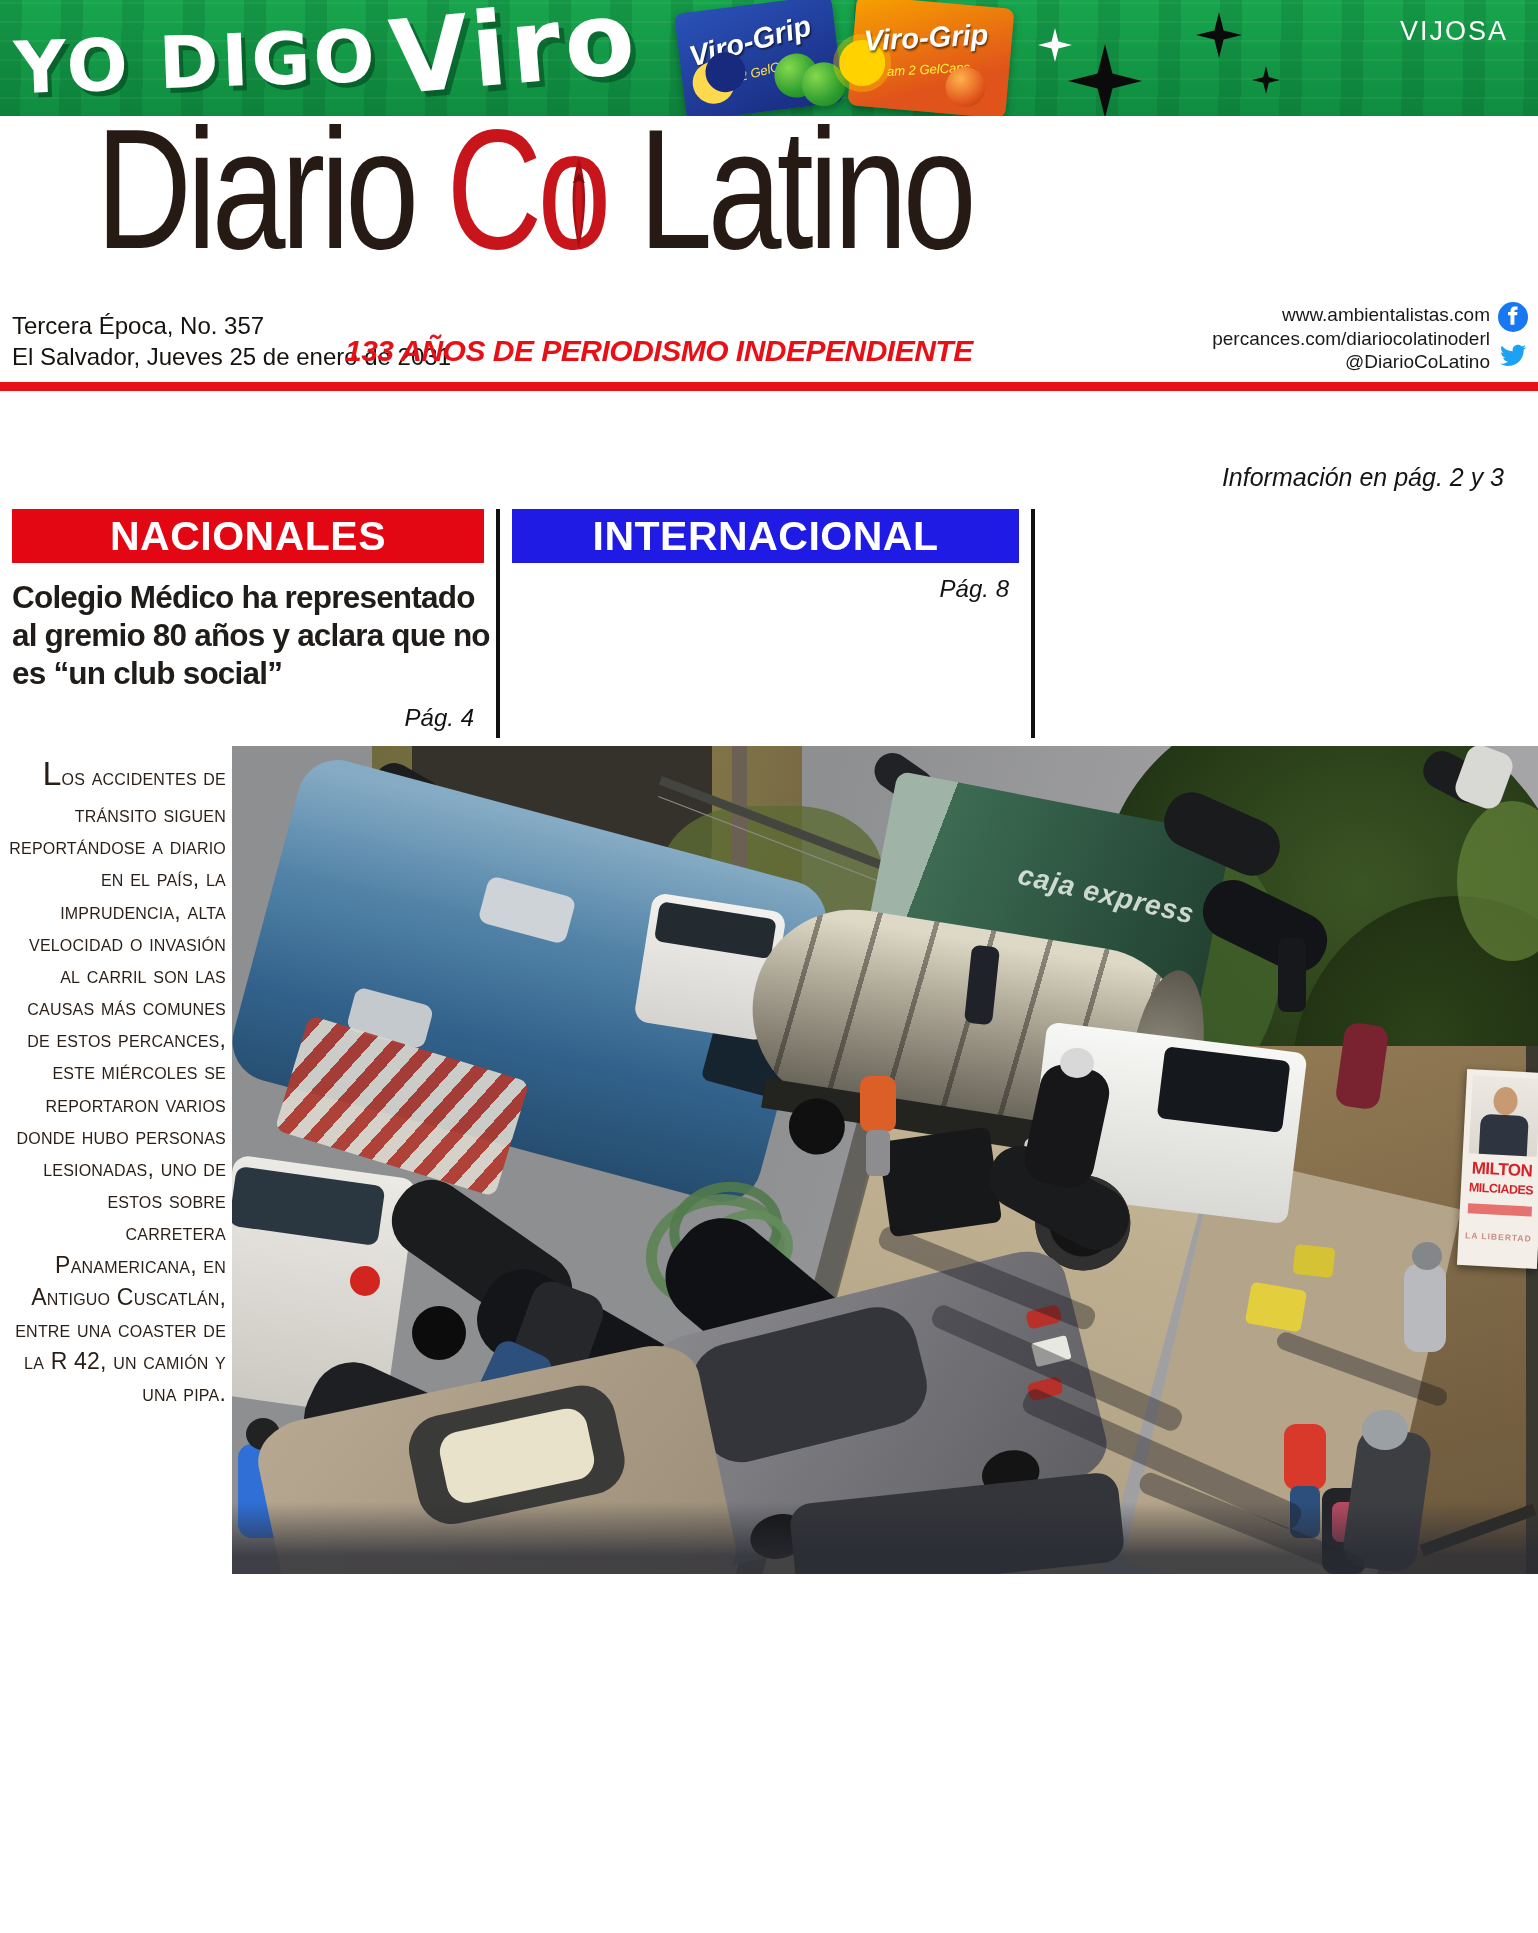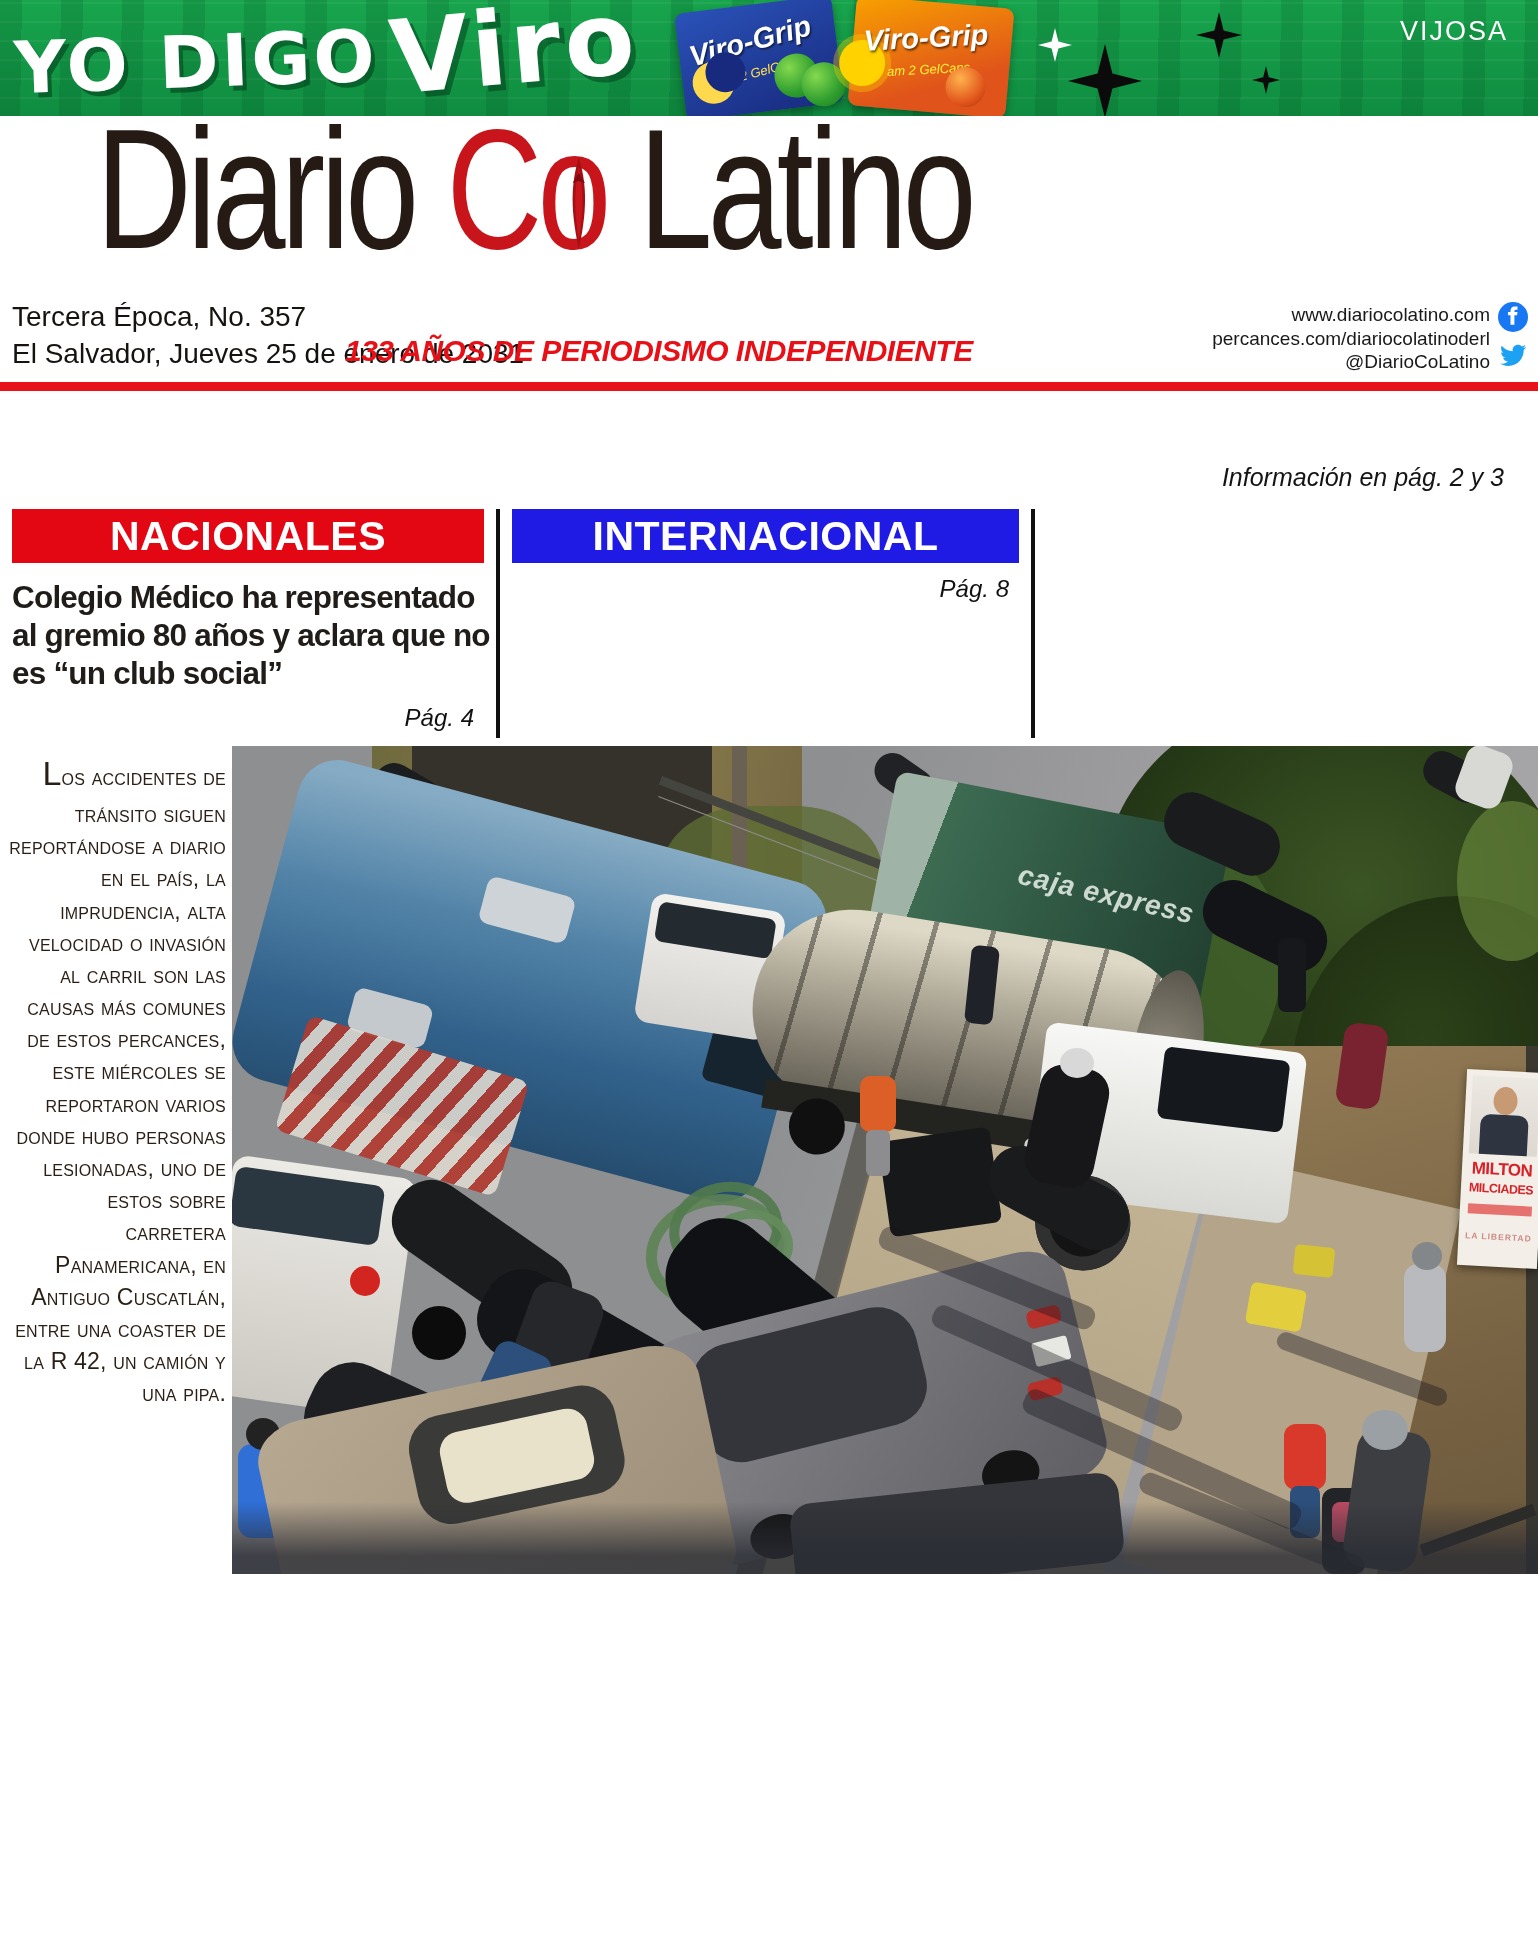--- a/index.html
+++ b/index.html
@@ -29,21 +29,21 @@
   .pk-sun{position:absolute;left:-12px;top:44px;width:46px;height:46px;border-radius:50%;background:#ffd200;box-shadow:0 0 0 6px rgba(255,210,0,.35)}
   .spark{position:absolute;background:#0b0b0b;clip-path:polygon(50% 0,60% 40%,100% 50%,60% 60%,50% 100%,40% 60%,0 50%,40% 40%)}
   .brand{position:absolute;right:30px;top:16px;color:#fff;font-weight:normal;font-size:27px;letter-spacing:2px}
 
   
   .masthead{position:relative;height:266px;background:#fff}
   .mh-title{position:absolute;left:96px;top:-16px;font-size:170px;line-height:1.05;letter-spacing:-6px;
     color:#261b14;white-space:nowrap;transform:scale(.78,1);transform-origin:left top}
   .co-wrap{color:#c8151b;position:relative;display:inline-block}
   .phoenix{position:absolute;right:14px;bottom:30px;width:44px;height:92px}
-  .mh-edition{position:absolute;left:12px;bottom:10px;font-size:28px;line-height:1.3;color:#151210}
+  .mh-edition{position:absolute;left:12px;bottom:10px;font-size:24px;line-height:1.3;color:#151210}
   .mh-tagline{position:absolute;left:345px;bottom:14px;font-size:30px;font-weight:bold;font-style:italic;color:#e81016;letter-spacing:-.5px}
   .mh-links{position:absolute;right:48px;bottom:8px;text-align:right;font-size:19px;line-height:1.25;color:#191919}
   .mh-social{position:absolute;right:8px;bottom:10px;width:32px;height:70px}
   .fb-icon{width:30px;height:30px;border-radius:50%;background:#1877f2;position:relative;margin-bottom:8px}
   .red-rule{height:9px;background:#e8121a}
 
   
   .headline{padding:10px 0 0 8px}
   .hl-line{height:106px;line-height:88px;white-space:nowrap;font-weight:bold;font-size:88px;letter-spacing:-4.5px;
     color:#20150f;transform:scale(.98,1.22);transform-origin:left top}
@@ -114,21 +114,21 @@
             <path d="M22 0 C30 22 35 46 22 92 C9 46 14 22 22 0 Z" fill="#a50f14"></path>
             <path d="M22 10 C27 30 29 50 22 82 C15 50 17 30 22 10 Z" fill="#c8151b"></path>
             <path d="M22 16 L30 26 L22 24 L14 26 Z" fill="#7d0b0f"></path>
           </svg></span><span> Latino</span></div>
     <div class="mh-edition">
       <div>Tercera Época, No. 357</div>
       <div>El Salvador, Jueves 25 de enero de 2031</div>
     </div>
     <div class="mh-tagline">133 AÑOS DE PERIODISMO INDEPENDIENTE</div>
     <div class="mh-links">
-      <div>www.diariocolatino.com</div>
+      <div>www.ambientalistas.com</div>
       <div>percances.com/diariocolatinoderl</div>
       <div>@DiarioCoLatino</div>
     </div>
     <div class="mh-social">
       <div class="fb-icon">
         <svg viewBox="0 0 30 30" width="30" height="30">
             <path d="M19.5 10h-3.1c0-1.6.4-2.2 2-2.2h1.1V4.6h-2.7c-3 0-4.3 1.7-4.3 4.6V10H10v3.3h2.5v9.5h3.9v-9.5h2.7L19.5 10z" fill="#fff"></path>
           </svg>
       </div>
       <svg viewBox="0 0 30 30" width="30" height="30">

